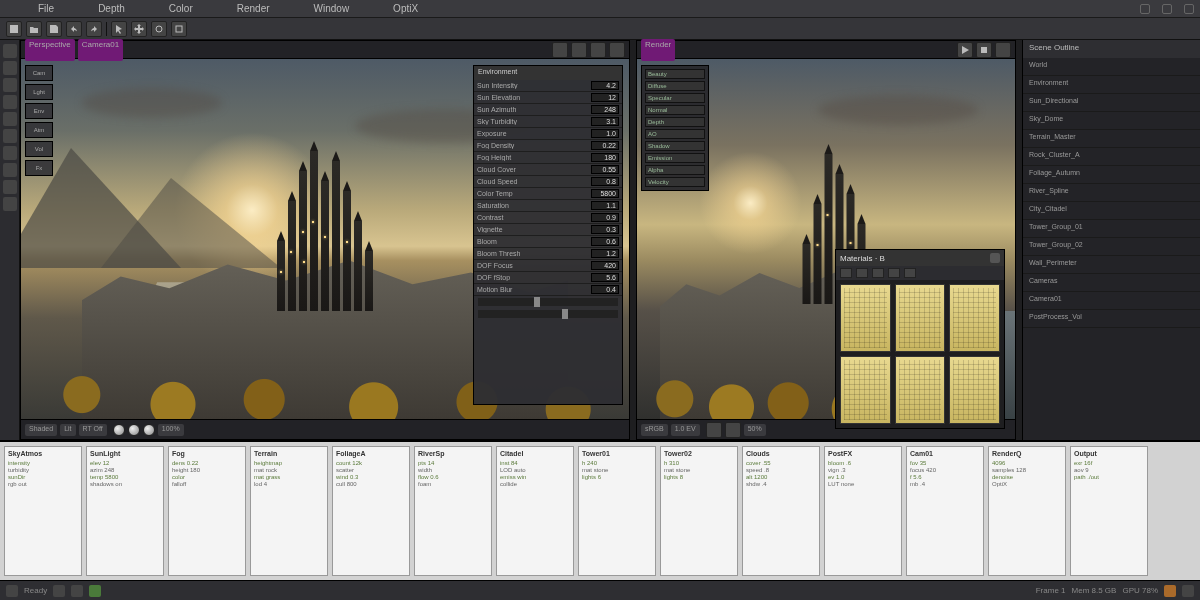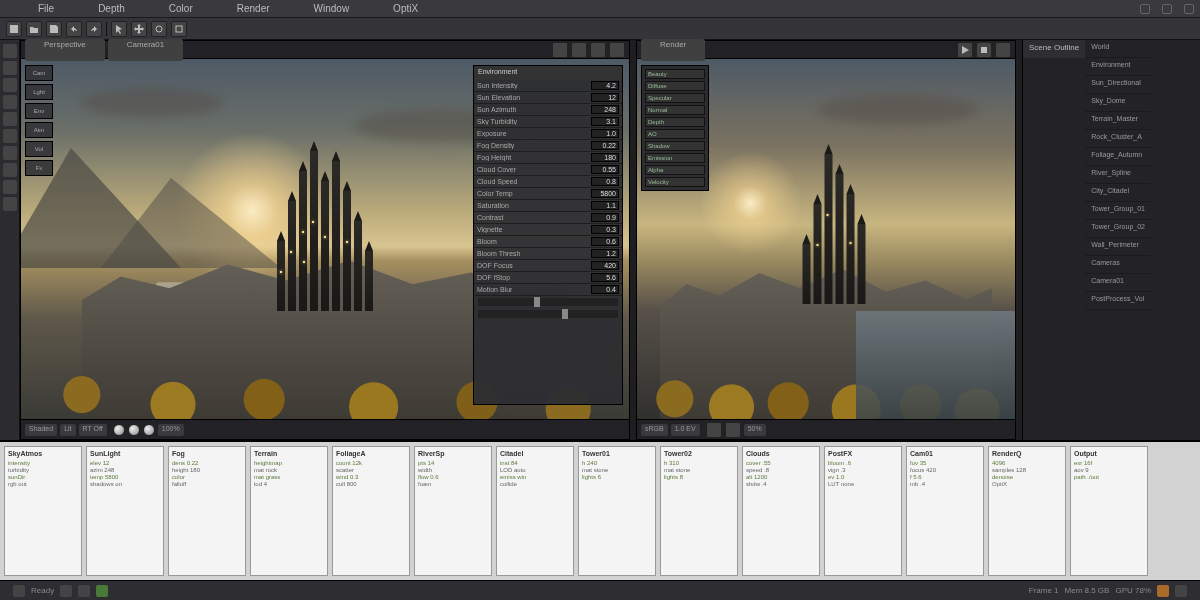--- a/index.html
+++ b/index.html
@@ -23,21 +23,21 @@
   .tooldock { width:20px; background:#2c2c30; border-right:1px solid #111; display:flex; flex-direction:column; align-items:center; padding-top:4px; gap:3px; }
   .tooldock .td { width:14px; height:14px; background:#444; border-radius:2px; }
 
   
   .viewport { position:relative; border:1px solid #000; }
   .vp-left { width:610px; height:100%; background:#000; }
   .vp-right { width:380px; height:100%; background:#000; margin-left:6px; }
 
   
   .vptop { position:absolute; top:0; left:0; right:0; height:18px; background:#222226; display:flex; align-items:center; padding:0 4px; gap:3px; z-index:3; border-bottom:1px solid #000; }
-  .vptop .vtab { height:22px; background:#404040; padding:1px 19px; font-size:8px; color:#aaa; border-radius:2px; }
+  .vptop .vtab { height:22px; background:#701a75; padding:1px 4px; font-size:8px; color:#aaa; border-radius:2px; }
   .vptop .fill { flex:1; }
 
   
   .scene { position:absolute; inset:18px 0 20px 0; overflow:hidden; }
   .sky { position:absolute; inset:0; background:
     radial-gradient(circle at 38% 42%, rgba(255,240,200,.95) 0, rgba(255,220,150,.6) 6%, rgba(200,170,100,0) 18%),
     linear-gradient(to bottom, #4e5a66 0%, #6a6f68 20%, #b9a97a 42%, #d8c490 52%, #a79060 56%, #5f584a 72%, #3a3a36 100%);
   }
   .cloud { position:absolute; background:rgba(80,70,60,.35); border-radius:50%; filter:blur(4px); }
   .mtn { position:absolute; bottom:42%; width:0; height:0; border-left:70px solid transparent; border-right:110px solid transparent; border-bottom:120px solid #4c4a44; opacity:.7; }
@@ -78,38 +78,38 @@
   .swatchpanel { position:absolute; right:10px; bottom:10px; width:170px; height:180px; background:#2c2c30; border:1px solid #000; z-index:5; display:flex; flex-direction:column; }
   .swatchpanel .sh { height:16px; background:#333; display:flex; align-items:center; padding:0 4px; font-size:8px; color:#ddd; gap:4px; }
   .swatchpanel .sh .sic { width:10px; height:10px; background:#555; border-radius:2px; }
   .swatchpanel .sub { height:14px; display:flex; gap:4px; padding:2px 4px; }
   .swatchpanel .sub .sb { width:12px; height:10px; background:#444; border:1px solid #222; }
   .swatchpanel .grid { flex:1; padding:4px; display:grid; grid-template-columns:repeat(3,1fr); grid-template-rows:repeat(2,1fr); gap:4px; background:#1e1e20; }
   .swatchpanel .sw { background:linear-gradient(#e8d990,#c8b560); border:1px solid #333; position:relative; }
   .swatchpanel .sw::after { content:""; position:absolute; inset:3px; background:repeating-linear-gradient(0deg,rgba(0,0,0,.15) 0 1px,transparent 1px 5px),repeating-linear-gradient(90deg,rgba(0,0,0,.15) 0 1px,transparent 1px 5px); }
 
   
-  .inspector { flex:1; min-width:160px; background:#232327; border-left:1px solid #000; display:flex; margin-left:6px; }
+  .inspector { flex:1; min-width:160px; background:#232327; border-left:1px solid #000; display:flex; flex-direction:column; margin-left:6px; }
   .inspector .ih { height:18px; background:#2e2e32; padding:3px 6px; font-size:8px; color:#bbb; }
   .inspector .iitem { height:18px; padding:3px 6px; font-size:7px; color:#9a9a9a; border-bottom:1px solid #1a1a1a; white-space:nowrap; overflow:hidden; }
 
   
   .bottom { height:140px; background:#bfbfbf; border-top:2px solid #000; display:flex; flex-direction:column; }
   .bottom .bhead { height:22px; background:#a8a8a8; display:flex; align-items:center; padding:0 6px; gap:4px; border-bottom:1px solid #888; }
   .bottom .bhead .btab { font-size:9px; color:#333; padding:2px 6px; background:#c8c8c8; border:1px solid #888; border-radius:2px; }
   .bottom .bhead .bic { width:14px; height:14px; background:#999; border:1px solid #777; border-radius:2px; }
   .bottom .bhead .fill { flex:1; }
   .bottom .nodes { flex:1; display:flex; overflow-x:auto; padding:4px; gap:4px; background:#d2d2d2; }
   .node { width:78px; min-width:78px; height:100%; background:#f4f4f4; border:1px solid #999; padding:3px; font-size:6px; color:#555; display:flex; flex-direction:column; gap:1px; overflow:hidden; }
   .node .nt { font-weight:bold; color:#333; margin-bottom:2px; font-size:7px; }
   .node .nl { color:#5a7a3a; }
   .node .nn { color:#666; }
 
   
-  .statusbar { height:20px; background:#2e2e32; display:flex; align-items:center; padding:0 13px; gap:6px; border-top:1px solid #000; font-size:8px; color:#888; }
+  .statusbar { height:20px; background:#2e2e32; display:flex; align-items:center; padding:0 6px; gap:6px; border-top:1px solid #000; font-size:8px; color:#888; }
   .statusbar .sic { width:12px; height:12px; background:#444; border-radius:2px; }
   .statusbar .sgrn { background:#4a7a3a; }
   .statusbar .sorn { background:#aa6a2a; }
   .statusbar .fill { flex:1; }
 
   
   .quickstack { position:absolute; top:24px; left:4px; z-index:4; display:flex; flex-direction:column; gap:3px; }
   .quickstack .qs { width:28px; height:16px; background:rgba(50,50,54,.9); border:1px solid #000; font-size:6px; color:#aaa; display:flex; align-items:center; justify-content:center; }
   .orb { width:12px; height:12px; border-radius:50%; background:radial-gradient(circle at 35% 35%, #eee, #888); border:1px solid #222; }
 </style>
@@ -392,20 +392,42 @@
         <div class="ci">Specular</div>
         <div class="ci">Normal</div>
         <div class="ci">Depth</div>
         <div class="ci">AO</div>
         <div class="ci">Shadow</div>
         <div class="ci">Emission</div>
         <div class="ci">Alpha</div>
         <div class="ci">Velocity</div>
       </div>
 
+    <div class="swatchpanel">
+      <div class="sh">
+        <span>Materials · B</span>
+        <span style="flex:1"></span>
+        <div class="sic"></div>
+      </div>
+      <div class="sub">
+        <div class="sb"></div>
+        <div class="sb"></div>
+        <div class="sb"></div>
+        <div class="sb"></div>
+        <div class="sb"></div>
+      </div>
+      <div class="grid">
+        <div class="sw"></div>
+        <div class="sw"></div>
+        <div class="sw"></div>
+        <div class="sw"></div>
+        <div class="sw"></div>
+        <div class="sw"></div>
+      </div>
+    </div>
 
     <div class="vpbot">
       <div class="chip">sRGB</div>
       <div class="chip">1.0 EV</div>
       <span class="fill"></span>
       <div class="tbtn"></div>
       <div class="tbtn"></div>
       <div class="chip">50%</div>
     </div>
   </div>

